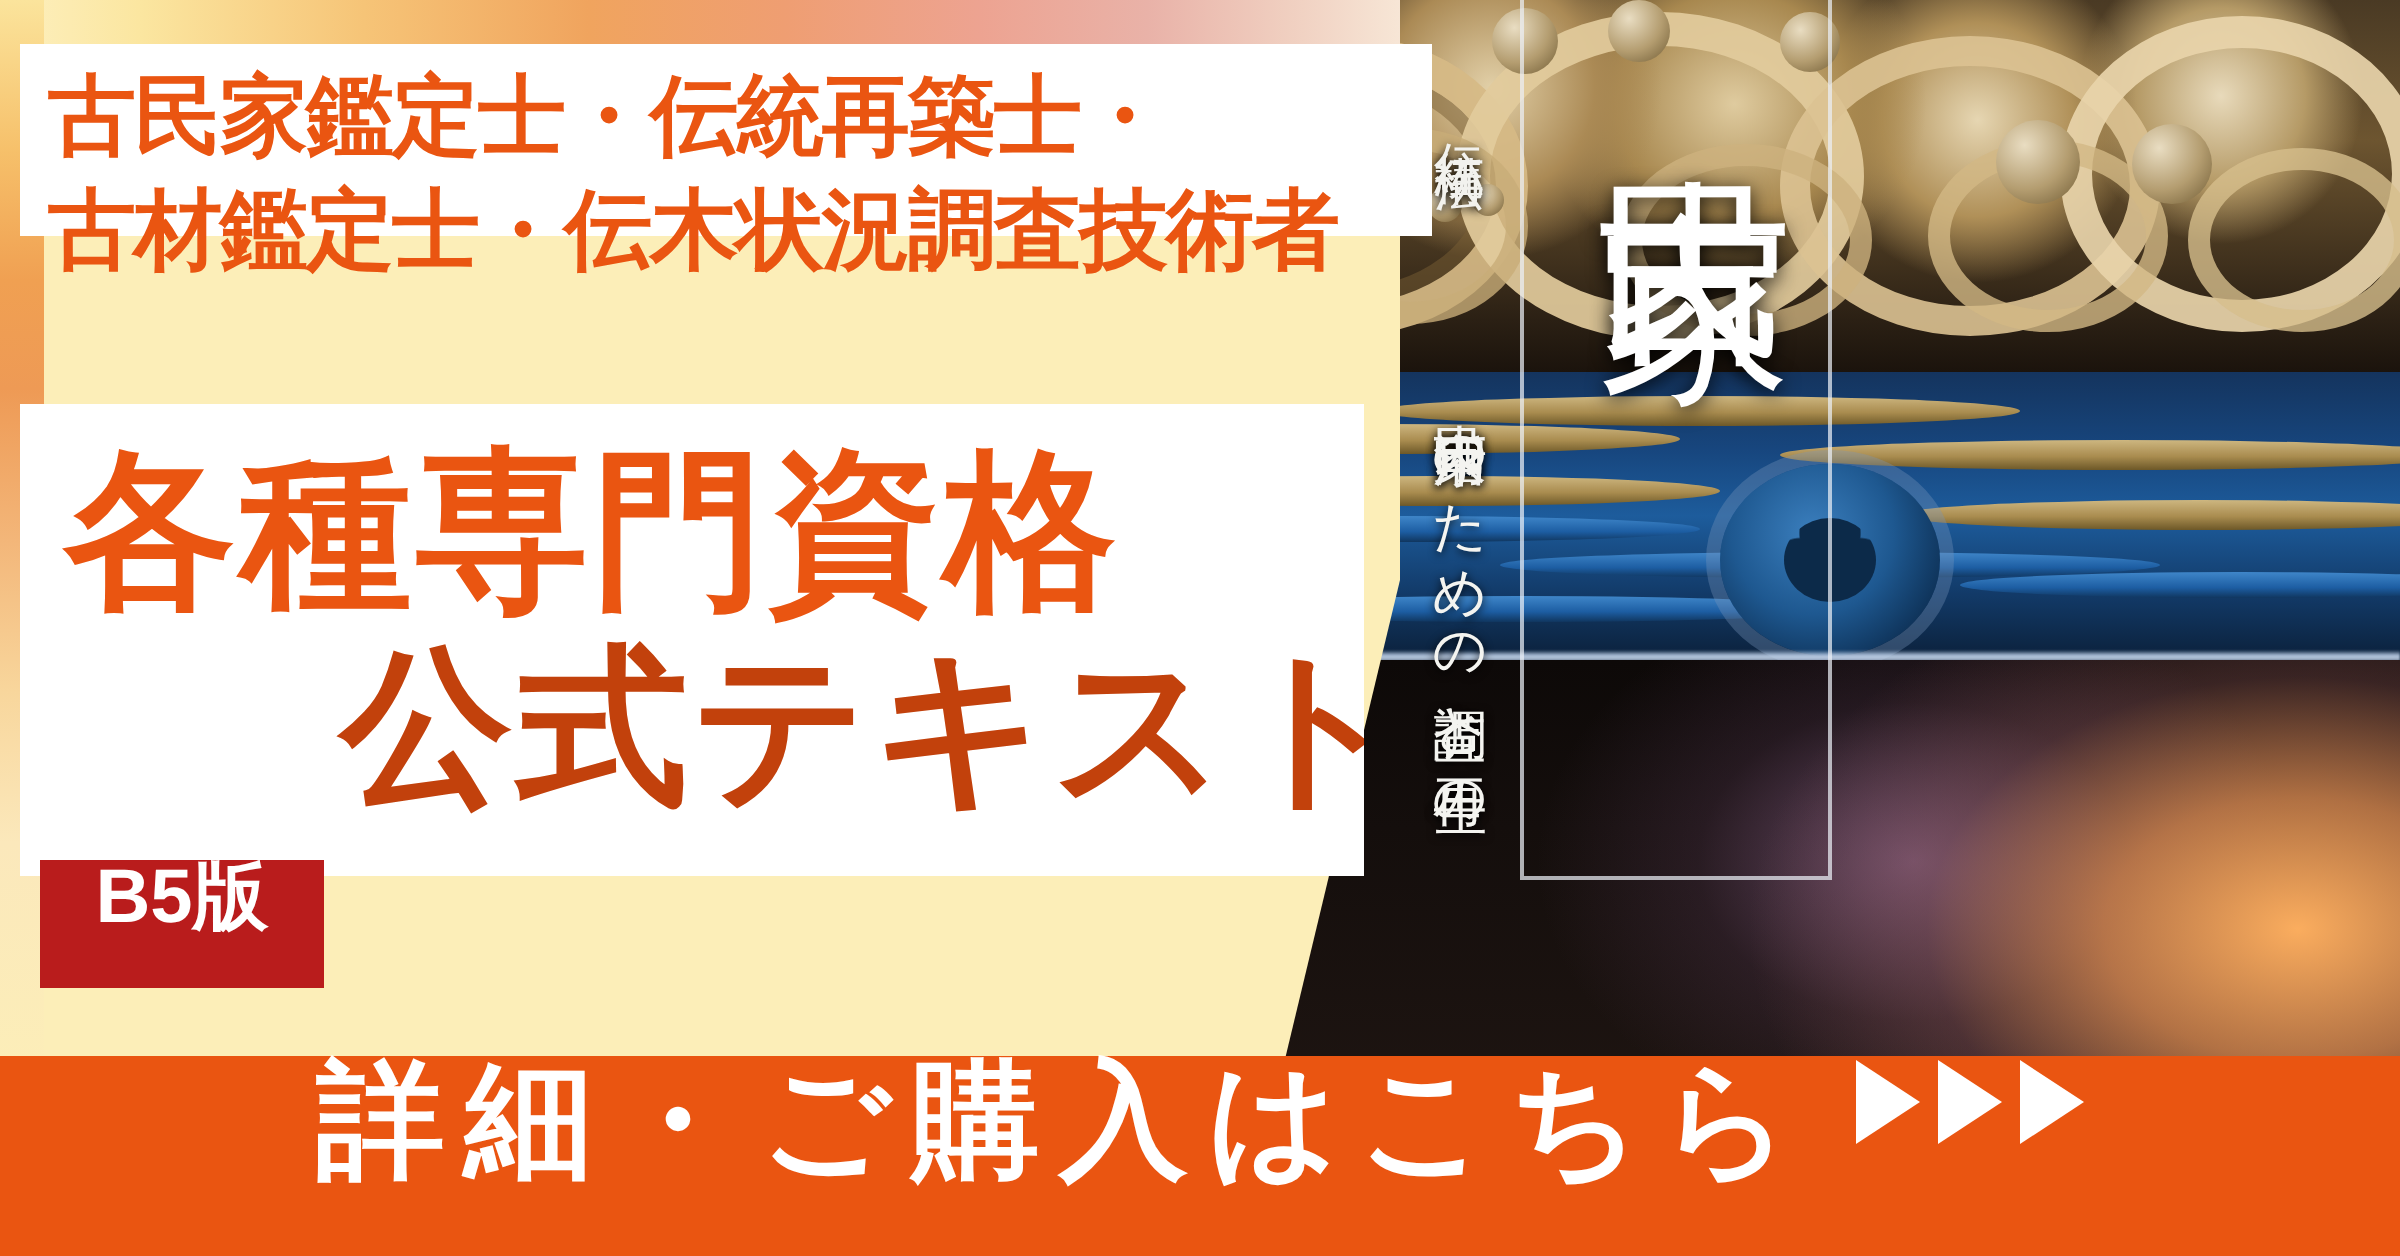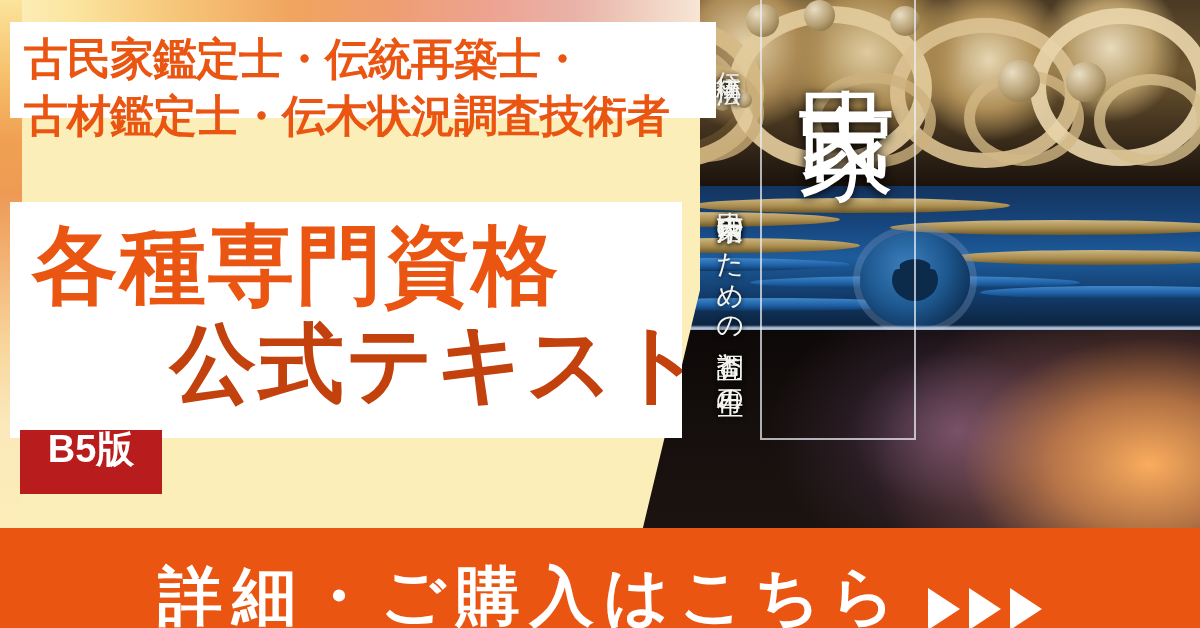--- a/index.html
+++ b/index.html
@@ -190,21 +190,21 @@
   .price{
     position:absolute;left:150px;top:432px;
     color:#ea5511;font-size:54px;font-weight:400;letter-spacing:0px;
     white-space:nowrap;line-height:60px;
   }
 
   
   .cta{
     position:absolute;left:0;top:528px;width:1200px;height:100px;
     background:#ea5511;
-    display:flex;align-items:flex-end;justify-content:center;
+    display:flex;align-items:flex-start;justify-content:center;
   }
   .cta-text{
     color:#ffffff;font-size:64px;font-weight:700;letter-spacing:10px;
     white-space:nowrap;line-height:1;
   }
   .arrows{
     display:inline-flex;align-items:center;gap:9px;margin-left:22px;
     position:relative;top:2px;
   }
   .arrows i{

